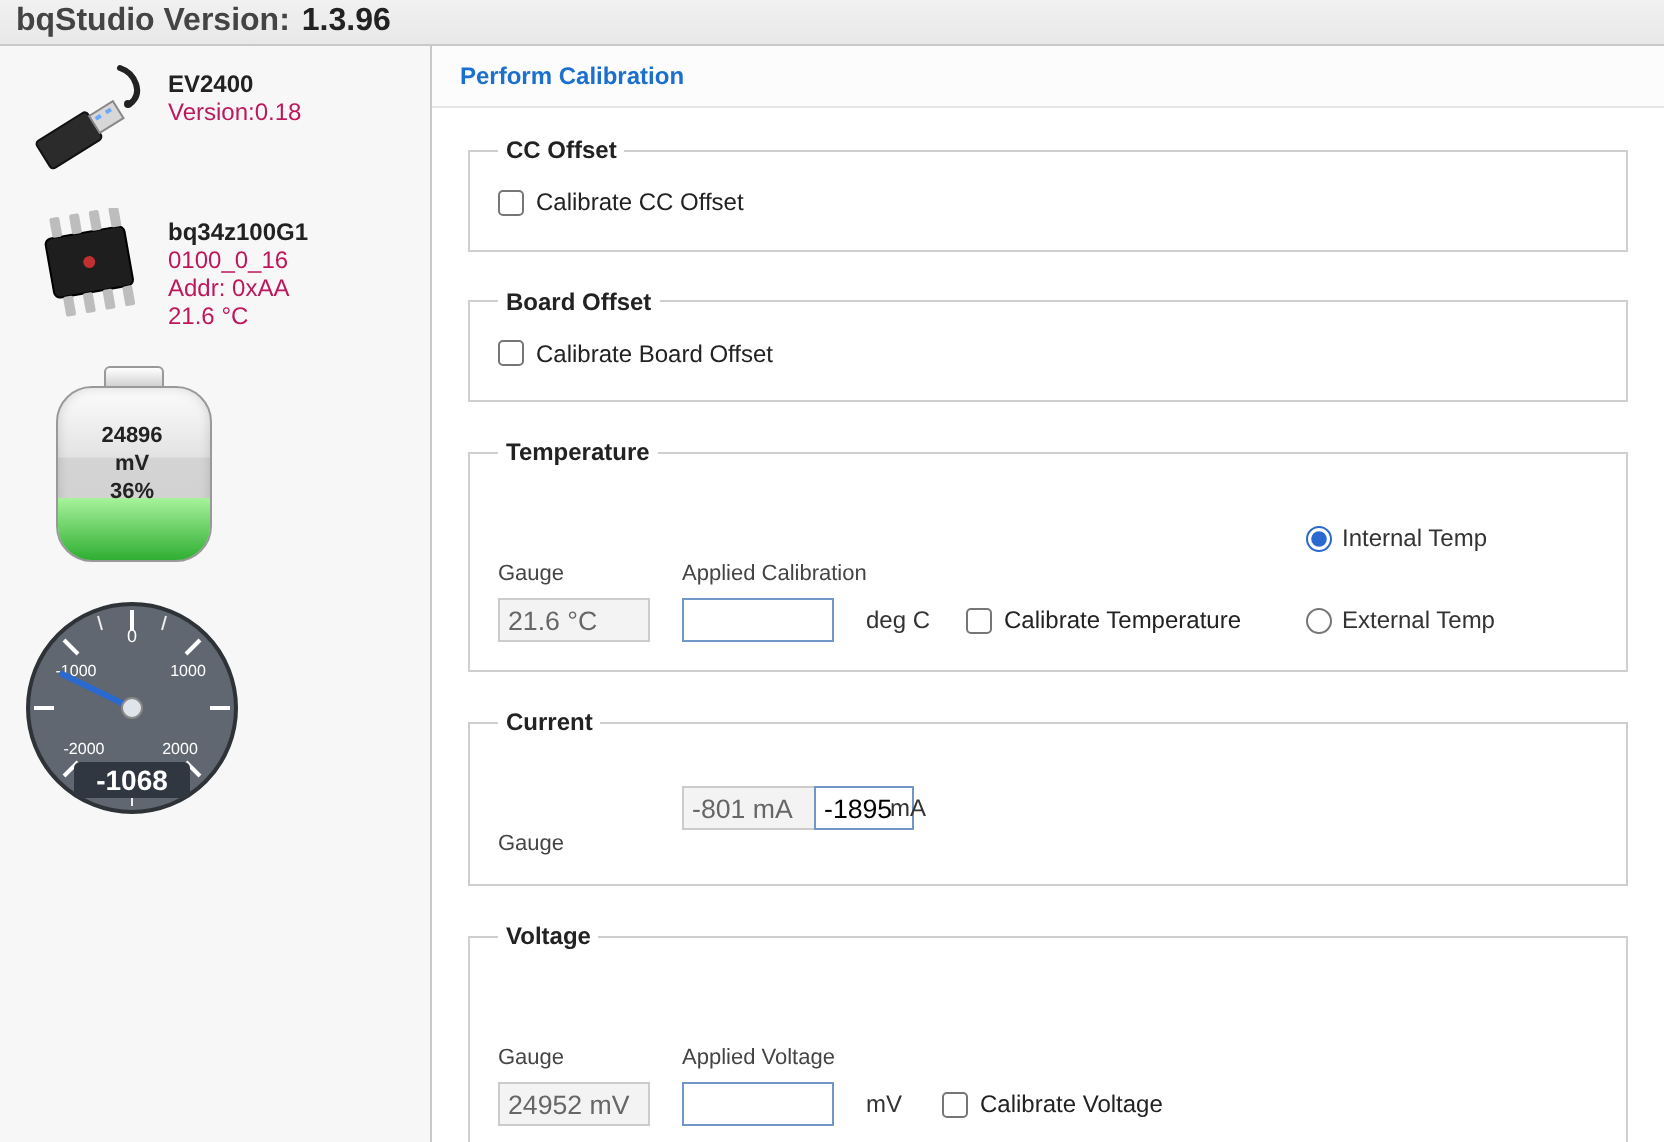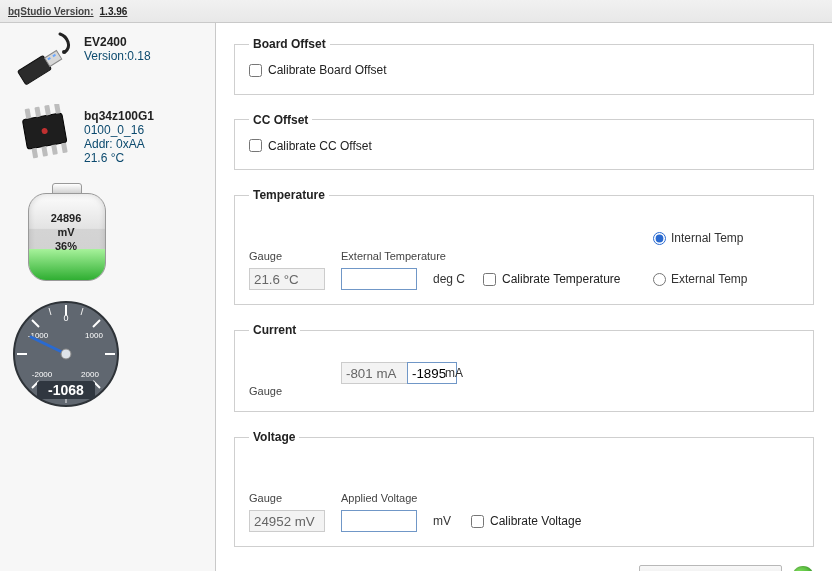--- a/index.html
+++ b/index.html
@@ -1,26 +1,26 @@
 <!DOCTYPE html>
 <html><head>
 <meta charset="utf-8">
 <style>
   html,body{margin:0;padding:0;height:100%;font-family:"Segoe UI",Tahoma,Arial,sans-serif;font-size:12px;color:#333;background:#fff;}
   .app{width:832px;height:571px;display:flex;flex-direction:column;overflow:hidden;}
-  .topbar{height:22px;padding:0 8px;background:linear-gradient(to bottom,#f1f1f1,#e8e8e8);border-bottom:1px solid #c9c9c9;display:flex;align-items:center;font-size:10px;text-decoration:underline;}
+  .topbar{height:22px;padding:0 8px;background:linear-gradient(to bottom,#f1f1f1,#e8e8e8);border-bottom:1px solid #c9c9c9;display:flex;align-items:center;font-size:16px;}
   .topbar .label{font-weight:bold;color:#444;}
   .topbar .val{margin-left:6px;font-weight:bold;color:#222;}
   .body{flex:1;display:flex;overflow:hidden;}
   .side{width:216px;border-right:1px solid #c9c9c9;background:#f7f7f7;padding:8px 6px;box-sizing:border-box;overflow:hidden;}
   .devrow{display:flex;align-items:flex-start;margin-bottom:18px;}
   .devico{width:78px;height:56px;display:flex;align-items:center;justify-content:center;flex:0 0 78px;}
   .devmeta{padding-top:4px;}
   .devmeta .title{font-weight:bold;color:#222;}
-  .devmeta .sub{color:#0c4a6e;}
+  .devmeta .sub{color:#be185d;}
   .batwrap{display:flex;flex-direction:column;align-items:center;width:120px;}
   .battery{position:relative;width:84px;height:98px;}
   .battop{position:absolute;top:0;left:28px;width:28px;height:10px;border-radius:3px 3px 0 0;border:1px solid #999;background:linear-gradient(to bottom,#fff,#ccc);}
   .batbody{position:absolute;top:10px;left:4px;width:76px;height:86px;border-radius:18px;border:1px solid #999;background:linear-gradient(to bottom,#fcfcfc 0%,#e3e3e3 40%,#d4d4d4 41%,#cfcfcf 100%);box-shadow:inset 0 0 6px rgba(0,0,0,.15);overflow:hidden;}
   .batfill{position:absolute;left:0;right:0;bottom:0;height:36%;background:linear-gradient(to top,#2fae32,#a7f29b);}
   .batlabel{position:absolute;top:50%;left:50%;transform:translate(-50%,-50%);text-align:center;font-size:11px;font-weight:bold;color:#222;line-height:14px;background:rgba(255,255,255,.0);}
   .gaugewrap{display:flex;justify-content:center;width:120px;margin-top:18px;}
   svg{display:block;}
   .readout{font:bold 14px "Segoe UI",sans-serif;fill:#fff;}
   .tick{stroke:#eee;stroke-width:1;}
@@ -150,43 +150,44 @@
           <circle cx="55" cy="55" r="5" fill="#dfe4ea" stroke="#888"></circle>
 
           <rect x="26" y="82" width="58" height="18" rx="3" fill="#303740"></rect>
           <text class="readout" x="55" y="96" text-anchor="middle">-1068</text>
         </svg>
       </div>
 
     </div>
 
     <div class="main">
+      <div class="panel-title">Perform Calibration</div>
       <div class="panel-body">
+
+        <fieldset>
+          <legend>CC Offset</legend>
+          <label class="chk">
+            <input type="checkbox" style="">
+            <span>Calibrate CC Offset</span>
+          </label>
+        </fieldset>
 
         <fieldset>
           <legend>Board Offset</legend>
           <label class="chk">
             <input type="checkbox" style="">
             <span>Calibrate Board Offset</span>
           </label>
         </fieldset>
 
         <fieldset>
-          <legend>CC Offset</legend>
-          <label class="chk">
-            <input type="checkbox" style="">
-            <span>Calibrate CC Offset</span>
-          </label>
-        </fieldset>
-
-        <fieldset>
           <legend>Temperature</legend>
           <div class="grid grid-temperature">
             <div class="colhdr">Gauge</div>
-            <div class="colhdr" style="grid-column:2 / span 2;">External Temperature</div>
+            <div class="colhdr" style="grid-column:2 / span 2;">Applied Calibration</div>
             <div></div>
             <label class="radio">
               <input type="radio" name="tempsrc" checked="" style="">
               <span>Internal Temp</span>
             </label>
 
             <input type="text" class="ro" readonly="" value="21.6 °C" style="">
             <input type="text" class="rw" value="" style="">
             <span>deg C</span>
             <label class="chk">

